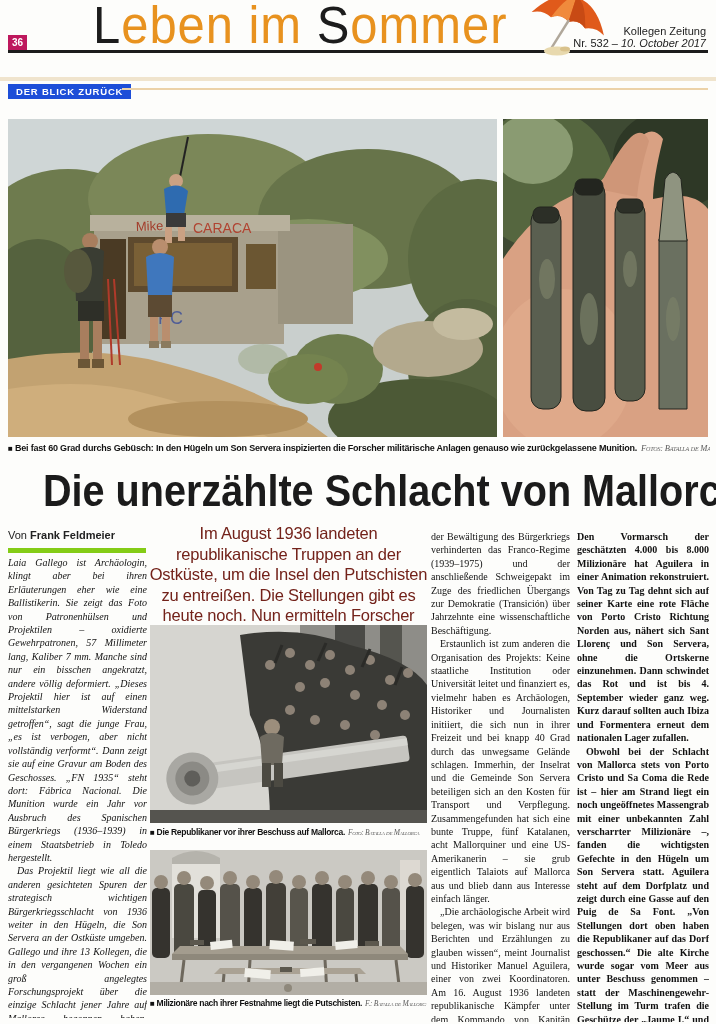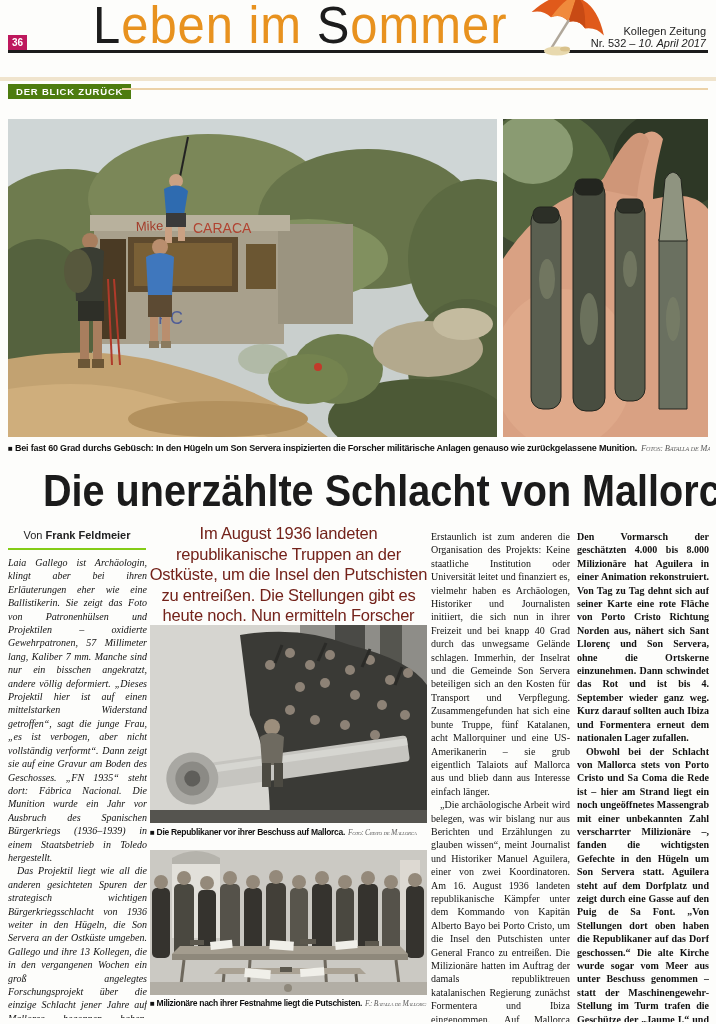--- a/index.html
+++ b/index.html
@@ -25,21 +25,21 @@
   #masthead-title .blk { color:#1c1c1c; }
   #parasol { position:absolute; left:523px; top:-6px; width:92px; height:62px; }
   #masthead-issue {
     position:absolute; right:10px; top:25px; text-align:right;
     font-family:"Liberation Sans",sans-serif; font-size:11px; line-height:12px; color:#222;
   }
   #masthead-issue .it { font-style:italic; }
   #cream-band { position:absolute; left:0; top:77px; width:716px; height:4px; background:#f0e4cd; }
   #section-badge {
     position:absolute; left:8px; top:84px; height:15px; padding:0 8px;
-    background:#4d7c0f; color:#fff; font-family:"Liberation Sans",sans-serif;
+    background:#1d4ed8; color:#fff; font-family:"Liberation Sans",sans-serif;
     font-weight:bold; font-size:9.5px; line-height:15px; letter-spacing:.8px;
   }
   #badge-line { position:absolute; left:122px; top:88px; width:586px; height:2px; background:#ecd2a8; }
 
   
   .photo { position:absolute; overflow:hidden; background:#888; }
   #photo-bunker { left:8px; top:119px; width:489px; height:318px; }
   #photo-casings { left:503px; top:119px; width:205px; height:318px; }
 
   #top-caption {
@@ -52,21 +52,21 @@
 
   
   #headline {
     position:absolute; left:0; top:466px; width:716px; text-align:center;
     font-family:"Liberation Sans",sans-serif; font-size:45px; line-height:50px;
     color:#1b1b1b; transform:scaleX(.88); transform-origin:center; white-space:nowrap;
   }
   #byline {
     position:absolute; left:8px; top:529px; width:138px;
     font-family:"Liberation Sans",sans-serif; font-size:11px; color:#222;
-    border-bottom:2px solid #84cc16; padding-bottom:7px;text-align:center;
+    border-bottom:5px solid #84cc16; padding-bottom:7px;
   }
   #byline b { font-weight:bold; }
 
   
   .col { position:absolute; overflow:hidden; text-align:justify;
     font-size:10px; line-height:13.4px; color:#111; }
   .col p { text-indent:9px; }
   .col p:first-child { text-indent:0; }
   #col1 { left:8px;  top:556px; width:139px; height:462px;font-style:italic; }
   #col3 { left:431px; top:530px; width:139px; height:492px; }
@@ -104,21 +104,21 @@
       <path d="M64 29 Q 55 22 46 28 L 46 2 Q 56 2 64 29 Z" fill="#c84a14"></path>
       <line x1="46" y1="2" x2="46" y2="0" stroke="#8a4a20" stroke-width="2"></line>
       <line x1="46" y1="26" x2="38" y2="58" stroke="#b0a79a" stroke-width="2.4"></line>
     </g>
     <ellipse cx="34" cy="57" rx="13" ry="4.5" fill="#e8d9ae"></ellipse>
     <ellipse cx="42" cy="55" rx="5" ry="2.5" fill="#d9c28c"></ellipse>
   </svg>
 
   <div id="masthead-issue">
     <div>Kollegen Zeitung</div>
-    <div><span>Nr. 532 – </span><span class="it">10. April 2017</span></div>
+    <div><span>Nr. 532 – </span><span class="it">10. October 2017</span></div>
   </div>
 
   <div id="cream-band"></div>
   <div id="section-badge">DER BLICK ZURÜCK</div>
   <div id="badge-line"></div>
 
   <div class="photo" id="photo-bunker">
     <svg width="489" height="318" viewBox="0 0 489 318">
       <rect width="489" height="318" fill="#c9cfcd"></rect>
       <rect y="0" width="489" height="130" fill="#cfd6d6"></rect>
@@ -279,21 +279,21 @@
 
       <g>
         <circle cx="122" cy="102" r="8" fill="#9c8e7c"></circle>
         <path d="M110 112 Q 122 104 134 112 L 132 140 L 112 140 Z" fill="#6e6a60"></path>
         <rect x="112" y="138" width="9" height="24" fill="#4c4a42"></rect>
         <rect x="124" y="138" width="9" height="24" fill="#4c4a42"></rect>
       </g>
       <rect x="0" y="185" width="277" height="13" fill="#55544f"></rect>
     </svg>
   </div>
-  <div class="mid-caption" id="caption-ship"><span class="cap-bullet cap-bold">■</span><span class="cap-bold"> </span><span class="cap-bold">Die Republikaner vor ihrer Beschuss auf Mallorca.</span><span class="cap-credit">Foto: Cristo de Mallorca</span></div>
+  <div class="mid-caption" id="caption-ship"><span class="cap-bullet cap-bold">■</span><span class="cap-bold"> </span><span class="cap-bold">Die Republikaner vor ihrer Beschuss auf Mallorca.</span><span class="cap-credit">Foto: Batalla de Mallorca</span></div>
 
   <div class="photo" id="photo-table">
     <svg width="277" height="145" viewBox="0 0 277 145">
       <rect width="277" height="145" fill="#cbc9c3"></rect>
       <rect x="22" y="8" width="48" height="80" fill="#e2e0da"></rect>
       <path d="M22 8 Q 46 -6 70 8 L 70 14 L 22 14 Z" fill="#b5b3ac"></path>
       <rect x="250" y="10" width="20" height="70" fill="#ddd9d2"></rect>
 
       <g>
         <g fill="#35332e">
@@ -354,20 +354,21 @@
             <rect x="130" y="117" width="12" height="5"></rect>
         </g>
       </g>
       <rect x="0" y="132" width="277" height="13" fill="#b2aea5"></rect>
       <circle cx="138" cy="138" r="4" fill="#8e887b"></circle>
     </svg>
   </div>
   <div class="mid-caption" id="caption-table"><span class="cap-bullet cap-bold">■</span><span class="cap-bold"> </span><span class="cap-bold">Milizionäre nach ihrer Festnahme liegt die Putschisten.</span><span class="cap-credit">F.: Batalla de Mallorca</span></div>
 
   <div class="col" id="col3">
+      <p>der Bewältigung des Bürgerkriegs verhinderten das Franco-Regime (1939–1975) und der anschließende Schweigepakt im Zuge des friedlichen Übergangs zur Demokratie (Transición) über Jahrzehnte eine wissenschaftliche Beschäftigung.</p>
       <p>Erstaunlich ist zum anderen die Organisation des Projekts: Keine staatliche Institution oder Universität leitet und finanziert es, vielmehr haben es Archäologen, Historiker und Journalisten initiiert, die sich nun in ihrer Freizeit und bei knapp 40 Grad durch das unwegsame Gelände schlagen. Immerhin, der Inselrat und die Gemeinde Son Servera beteiligen sich an den Kosten für Transport und Verpflegung. Zusammengefunden hat sich eine bunte Truppe, fünf Katalanen, acht Mallorquiner und eine US-Amerikanerin – sie grub eigentlich Talaiots auf Mallorca aus und blieb dann aus Interesse einfach länger.</p>
       <p>„Die archäologische Arbeit wird belegen, was wir bislang nur aus Berichten und Erzählungen zu glauben wissen“, meint Journalist und Historiker Manuel Aguilera, einer von zwei Koordinatoren. Am 16. August 1936 landeten republikanische Kämpfer unter dem Kommando von Kapitän Alberto Bayo bei Porto Cristo, um die Insel den Putschisten unter General Franco zu entreißen. Die Milizionäre hatten im Auftrag der damals republiktreuen katalanischen Regierung zunächst Formentera und Ibiza eingenommen. Auf Mallorca jedoch kam die Offensive schnell ins Stocken, und das Franco-Lager bekam Zeit, um gemeinsam mit italienischen Faschisten zum Gegenangriff überzugehen. Anfang September gaben die republikanischen Kräfte auf und zogen sich zurück.</p>
     </div>
   <div class="col" id="col4">
       <p>Den Vormarsch der geschätzten 4.000 bis 8.000 Milizionäre hat Aguilera in einer Animation rekonstruiert. Von Tag zu Tag dehnt sich auf seiner Karte eine rote Fläche von Porto Cristo Richtung Norden aus, nähert sich Sant Llorenç und Son Servera, ohne die Ortskerne einzunehmen. Dann schwindet das Rot und ist bis 4. September wieder ganz weg. Kurz darauf sollten auch Ibiza und Formentera erneut dem nationalen Lager zufallen.</p>
       <p>Obwohl bei der Schlacht von Mallorca stets von Porto Cristo und Sa Coma die Rede ist – hier am Strand liegt ein noch ungeöffnetes Massengrab mit einer unbekannten Zahl verscharrter Milizionäre –, fanden die wichtigsten Gefechte in den Hügeln um Son Servera statt. Aguilera steht auf dem Dorfplatz und zeigt durch eine Gasse auf den Puig de Sa Font. „Von Stellungen dort oben haben die Republikaner auf das Dorf geschossen.“ Die alte Kirche wurde sogar vom Meer aus unter Beschuss genommen – statt der Maschinengewehr-Stellung im Turm trafen die Geschütze der „Jaume I.“ und der „Libertad“ jedoch Nachbarhäuser. Eine Frau und deren Tochter starben.</p>
     </div>
 
 </div>
 

